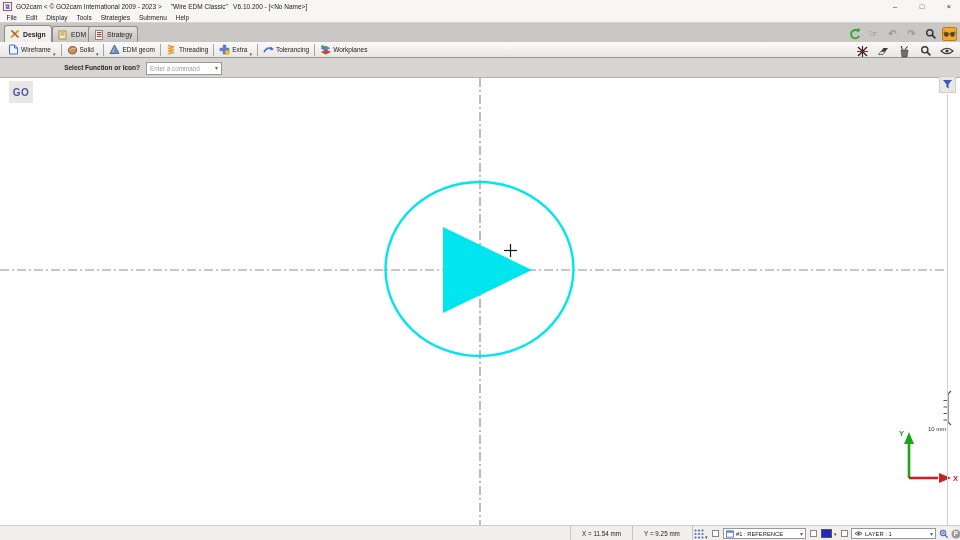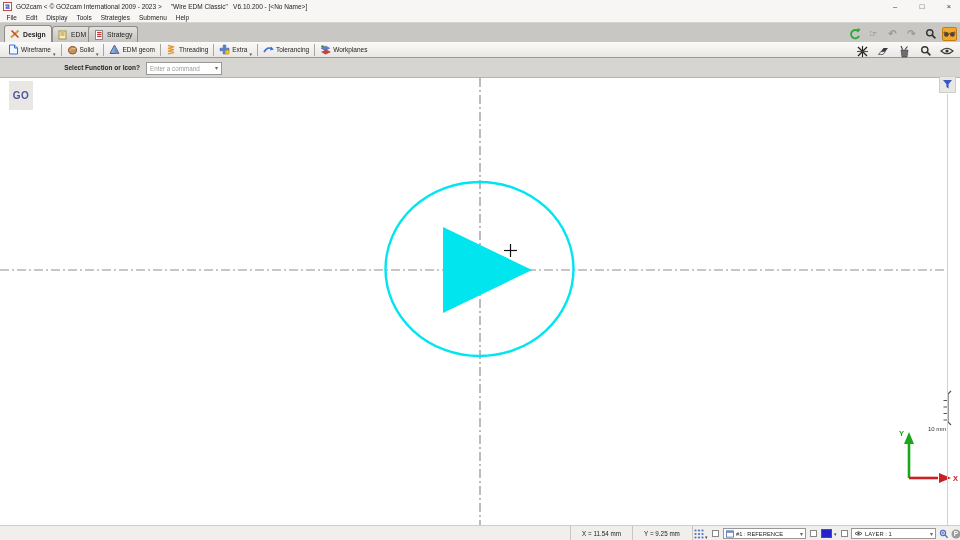--- a/index.html
+++ b/index.html
@@ -57,21 +57,21 @@
   .cmd-label { position:absolute; left:0; top:6px; width:140px; text-align:right;
     font-size:6.5px; font-weight:600; color:#222; }
   .cmd-combo { position:absolute; left:146px; top:3.5px; width:76px; height:13px;
     background:#fff; border:1px solid #9a9896; display:flex; align-items:center;
     padding:0 3px; }
   .cmd-combo .ph { font-size:6.3px; color:#9a9a9a; }
   .combo-chevron { margin-left:auto; font-size:6px; color:#666; line-height:1; }
 
   
   .canvas { position:absolute; left:0; top:78px; width:960px; height:447px; background:#fff; }
-  .go-btn { position:absolute; left:9px; top:3px; width:24px; height:29px;
+  .go-btn { position:absolute; left:9px; top:3px; width:24px; height:22px;
     background:#e9e7e4; display:flex; align-items:center; justify-content:center;
     font-size:10px; font-weight:bold; color:#4a56a0; letter-spacing:0.5px; }
   .filter-btn { position:absolute; right:4px; top:-2px; width:17px; height:17px;
     background:#e9e7e4; border:1px solid #cfcdca; display:flex; align-items:center; justify-content:center; }
   .right-divider { position:absolute; left:947px; top:16px; width:1px; height:431px; background:#d2d0cd; }
 
   
   .statusbar { position:absolute; left:0; top:525px; width:960px; height:15px;
     background:#f0efec; border-top:1px solid #cfcdca; font-size:6.3px; color:#222; }
   .sb-cell { position:absolute; top:0; height:14px; display:flex; align-items:center;

